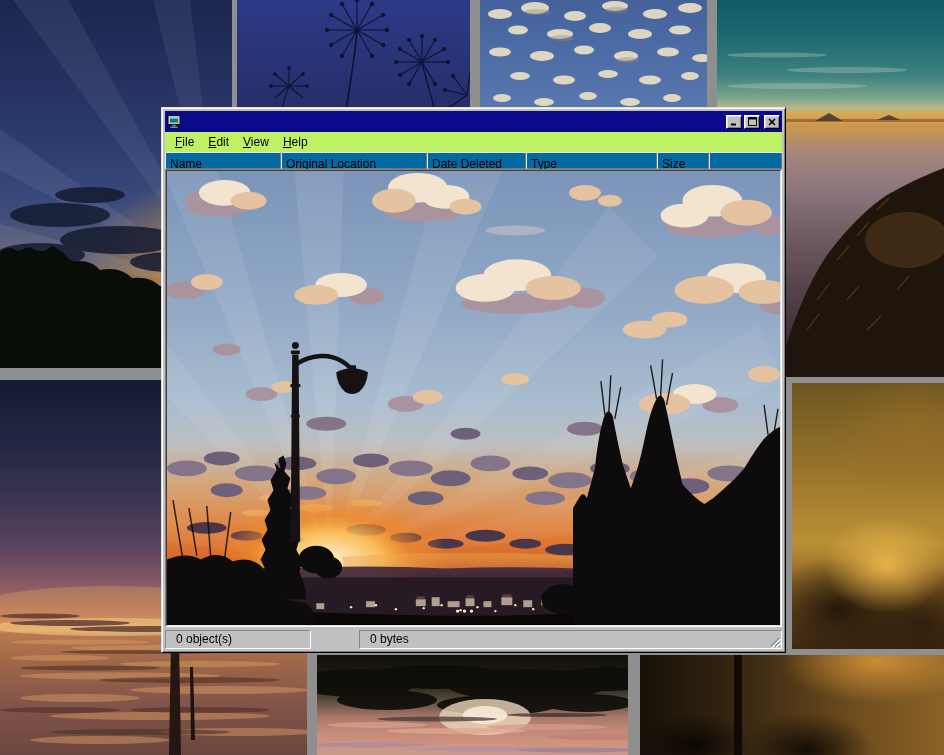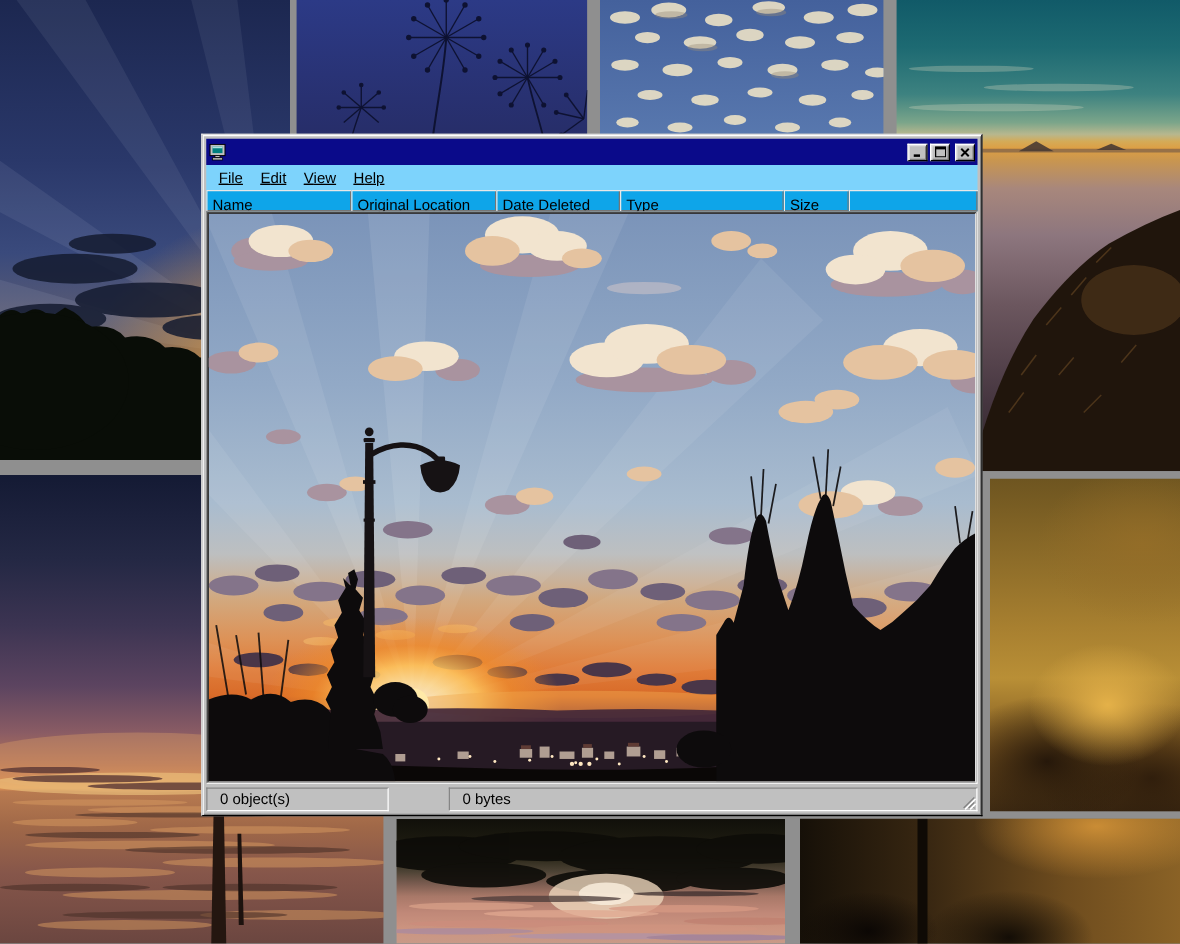--- a/index.html
+++ b/index.html
@@ -41,27 +41,27 @@
     padding:3px;display:flex;flex-direction:column;
   }
   .titlebar{height:19px;flex:0 0 19px;background:#0a0a8a;display:flex;align-items:center;padding:1px 2px;}
   .titlebar .t-icon{width:15px;height:14px;margin-right:3px;flex:0 0 auto;}
   .titlebar .t-text{flex:1;color:#fff;font-size:12px;font-weight:bold;line-height:14px;overflow:hidden;white-space:nowrap;}
   .tb-btn{width:16px;height:14px;flex:0 0 auto;background:#c0c0c0;
     border:1px solid;border-color:#fff #000 #000 #fff;
     box-shadow:inset 1px 1px 0 #dfdfdf, inset -1px -1px 0 #808080;
     display:flex;align-items:center;justify-content:center;margin-left:2px;padding:0;cursor:default;}
   .tb-btn.close{margin-left:4px;}
-  .menubar{height:20px;flex:0 0 20px;display:flex;align-items:center;padding-left:3px;background:#7dd3fc;text-decoration:underline;}
+  .menubar{height:20px;flex:0 0 20px;display:flex;align-items:center;padding-left:3px;background:#bef264;}
   .menu-item{font-size:12px;color:#000;padding:2px 7px;cursor:default;}
   .headerbar{height:17px;flex:0 0 17px;display:flex;background:#c0c0c0;}
-  .hcell{box-sizing:border-box;font-size:12px;color:#000;background:#0ea5e9;
+  .hcell{box-sizing:border-box;font-size:12px;color:#000;background:#0369a1;
     padding:5px 5px 0;white-space:nowrap;overflow:hidden;
     box-shadow:inset 1px 1px 0 #e8e8e8, inset -1px -1px 0 #767676;cursor:default;}
-  .col-0{width:116px;}.col-1{width:116px;}.col-2{width:99px;text-decoration:underline;}.col-3{width:131px;}
+  .col-0{width:116px;}.col-1{width:146px;}.col-2{width:99px;text-decoration:underline;}.col-3{width:131px;}
   .col-4{width:52px;text-align:left;}.col-fill{flex:1;}
   .client{flex:1;border:1px solid;border-color:#808080 #fff #fff #808080;min-height:0;}
   .client-inner{width:100%;height:100%;box-sizing:border-box;border:1px solid;border-color:#404040 #dfdfdf #dfdfdf #404040;background:#000;}
   .client-inner svg{display:block;width:100%;height:100%;}
   .statusbar{margin-top:3px;height:19px;flex:0 0 19px;display:flex;}
   .spane{box-sizing:border-box;height:19px;background:#c0c0c0;
     border:1px solid;border-color:#868686 #fff #fff #868686;
     font-size:12px;color:#000;padding:1px 10px 0;white-space:nowrap;overflow:hidden;}
   .spane.p1{width:146px;margin-right:3px;}
   .spane.p2{flex:1;position:relative;margin-left:45px;}

